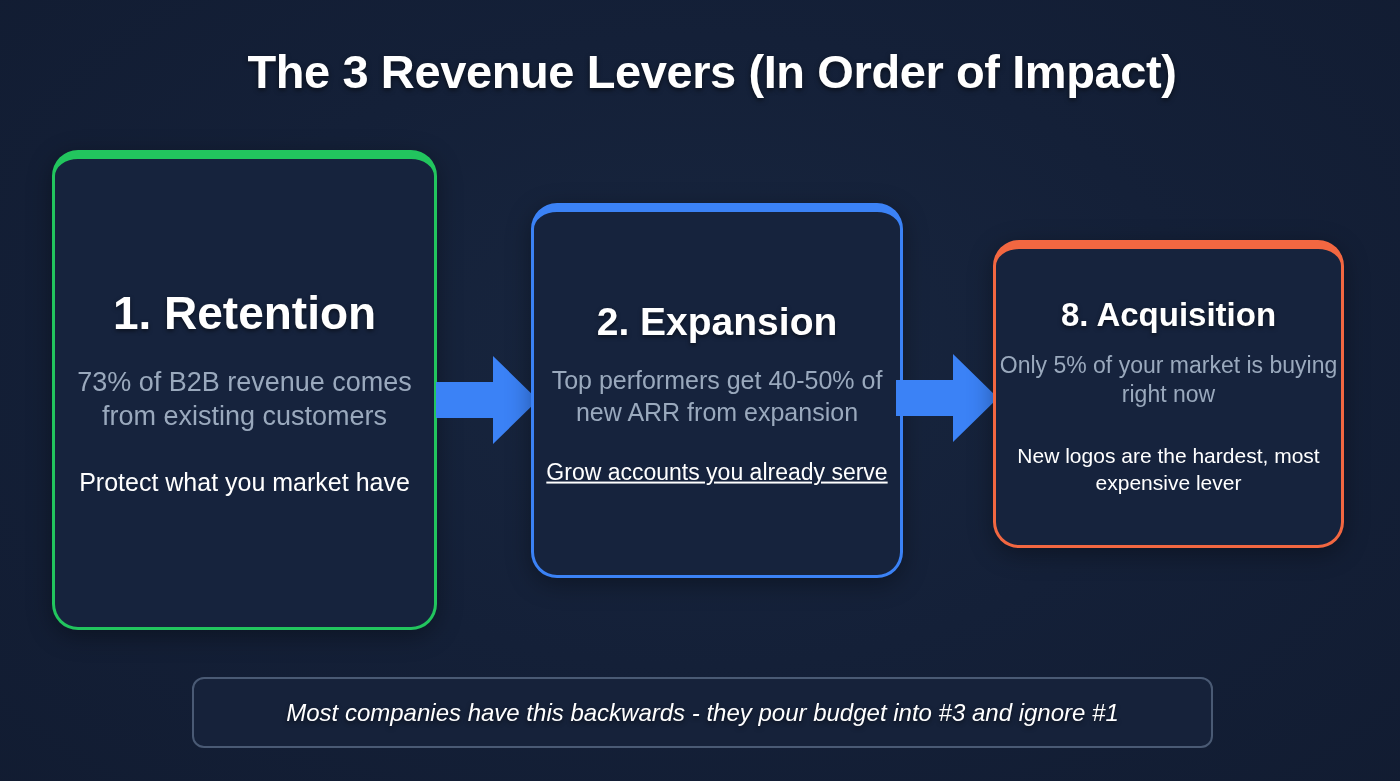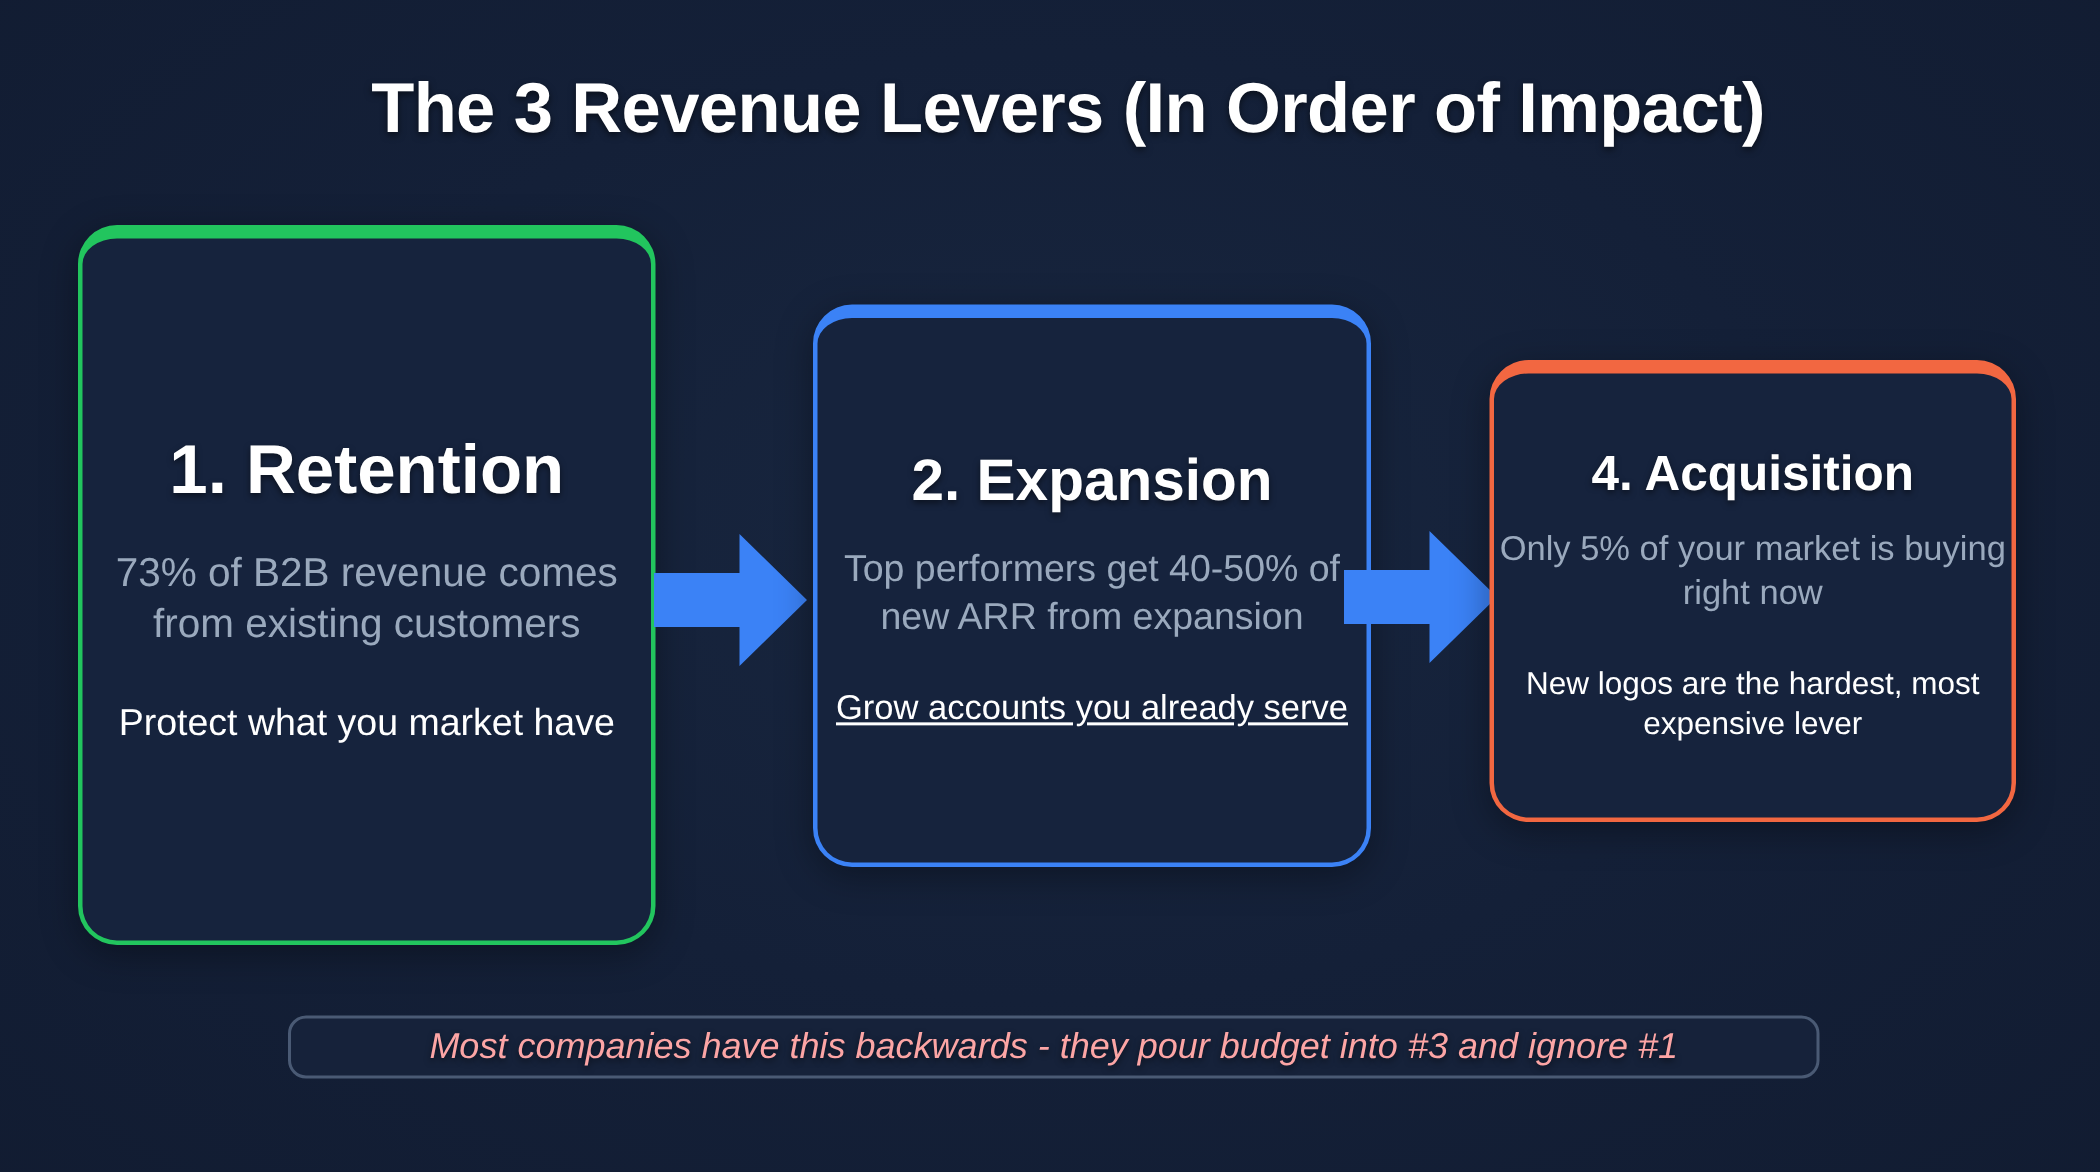--- a/index.html
+++ b/index.html
@@ -81,21 +81,21 @@
     height: 480px;
     border-color: #22c55e;
     border-width: 9px 3px 3px 3px;
   }
   #card-retention h2 { font-size: 46px; }
   #card-retention .stat { font-size: 27px; }
   #card-retention .action { font-size: 25px; }
 
   
   #card-expansion {
-    left: 542px;
+    left: 531px;
     top: 203px;
     width: 372px;
     height: 375px;
     border-color: #3b82f6;
     border-width: 9px 3px 3px 3px;
   }
   #card-expansion h2 { font-size: 39px; margin-bottom: 22px; }
   #card-expansion .stat { font-size: 25px; }
   #card-expansion .action { font-size: 23px; margin-top: 30px; text-decoration: underline; }
 
@@ -120,29 +120,29 @@
   }
   #arrow-1 { left: 436px; top: 354px; }
   #arrow-2 { left: 896px; top: 352px; }
 
   
   .footnote {
     position: absolute;
     left: 192px;
     top: 677px;
     width: 1021px;
-    height: 42px;
+    height: 71px;
     box-sizing: border-box;
     border: 2px solid #4a5a74;
     border-radius: 12px;
     background: #16223a;
     display: flex;
     align-items: center;
     justify-content: center;
-    color: #fca5a5;
+    color: #ffffff;
     font-size: 24px;
     font-style: italic;
     text-shadow: 0 2px 4px rgba(0,0,0,0.5);
   }
 </style>
 </head>
 <body>
 
 <div class="stage">
 
@@ -171,21 +171,21 @@
   </div>
 
   <div class="arrow" id="arrow-2">
     <svg width="102" height="92" viewBox="0 0 102 92" xmlns="http://www.w3.org/2000/svg">
       <polygon points="0,28 57,28 57,2 102,46 57,90 57,64 0,64" fill="#3b82f6"></polygon>
     </svg>
   </div>
 
   <div class="card" id="card-acquisition">
     <div class="card-inner">
-      <h2>4. Acquisition</h2>
+      <h2>8. Acquisition</h2>
       <p class="stat">Only 5% of your market is buying right now</p>
       <p class="action">New logos are the hardest, most expensive lever</p>
     </div>
   </div>
 
   <div class="footnote">
     <span>Most companies have this backwards - they pour budget into #3 and ignore #1</span>
   </div>
 
 </div>

